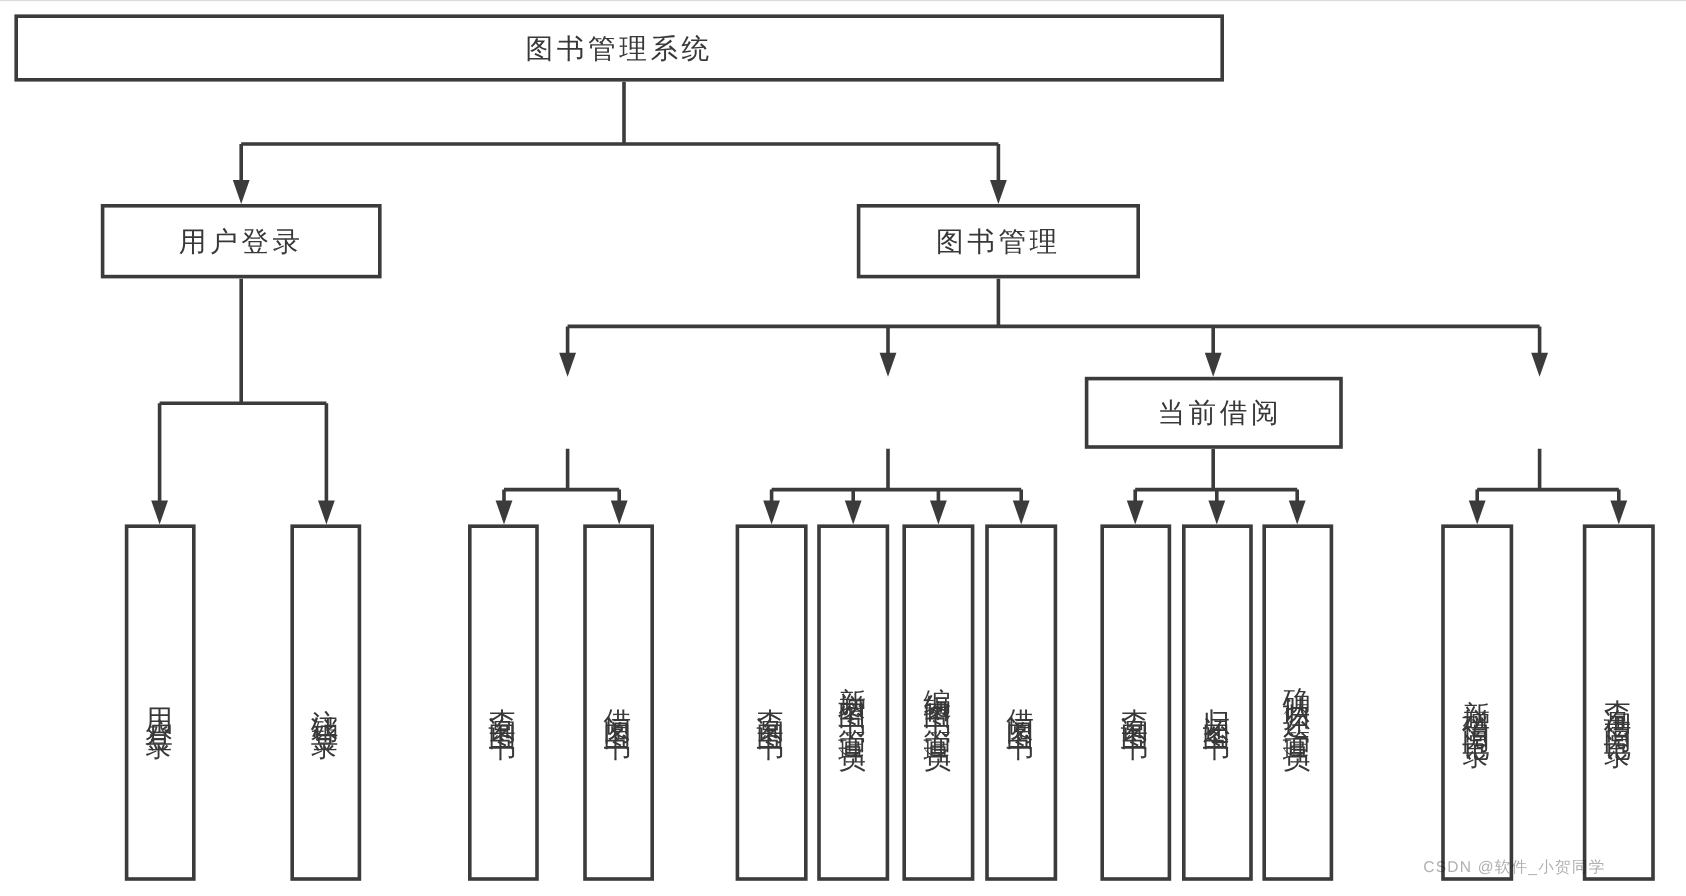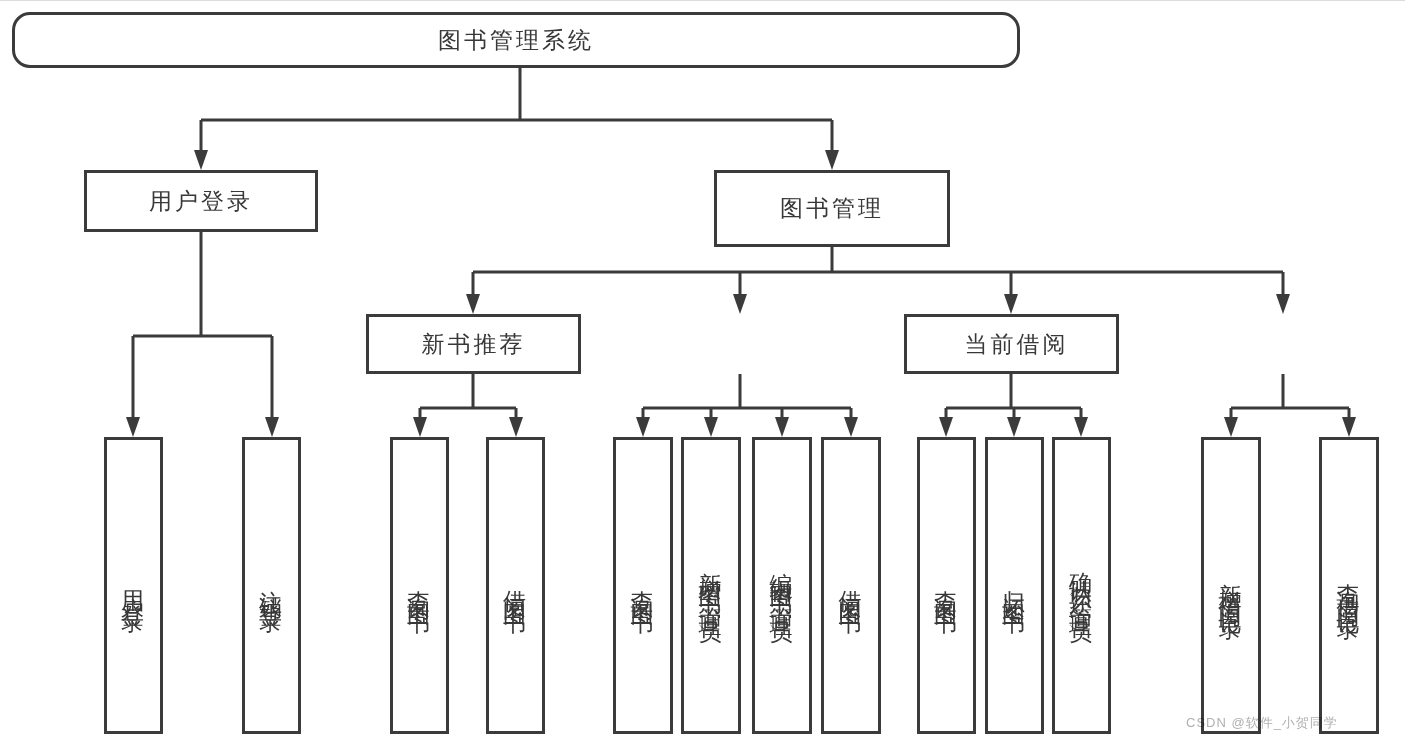--- a/index.html
+++ b/index.html
@@ -74,34 +74,31 @@
       <polygon points="1074,417 1088,417 1081,437"></polygon>
     </g>
 
     <g>
       <path d="M1283 374 V408 M1231 408 H1349 M1231 408 V419 M1349 408 V419"></path>
       <polygon points="1224,417 1238,417 1231,437"></polygon>
       <polygon points="1342,417 1356,417 1349,437"></polygon>
     </g>
   </svg>
 
-  <div class="node hnode" style="left:12px;top:12px;width:1008px;height:56px;border-radius:18px;">
+  <div class="node hnode" style="left:12px;top:12px;width:1008px;height:56px;">
     <span>图书管理系统</span>
   </div>
 
   <div class="node hnode" style="left:84px;top:170px;width:234px;height:62px;">
     <span>用户登录</span>
   </div>
-  <div class="node hnode" style="left:714px;top:170px;width:236px;height:77px;">
+  <div class="node hnode" style="left:714px;top:170px;width:236px;height:62px;">
     <span>图书管理</span>
   </div>
 
-  <div class="node hnode" style="left:366px;top:314px;width:215px;height:60px;">
-    <span>新书推荐</span>
-  </div>
   <div class="node hnode" style="left:904px;top:314px;width:215px;height:60px;padding-left:10px;">
     <span>当前借阅</span>
   </div>
 
   <div class="node vnode" style="left:104px;top:437px;width:59px;height:297px;">
     <span>用户登录</span>
   </div>
   <div class="node vnode" style="left:242px;top:437px;width:59px;height:297px;">
     <span>注销登录</span>
   </div>

